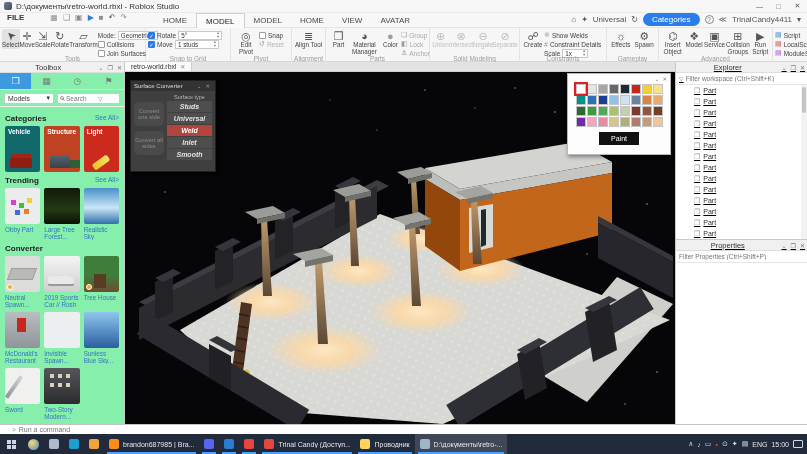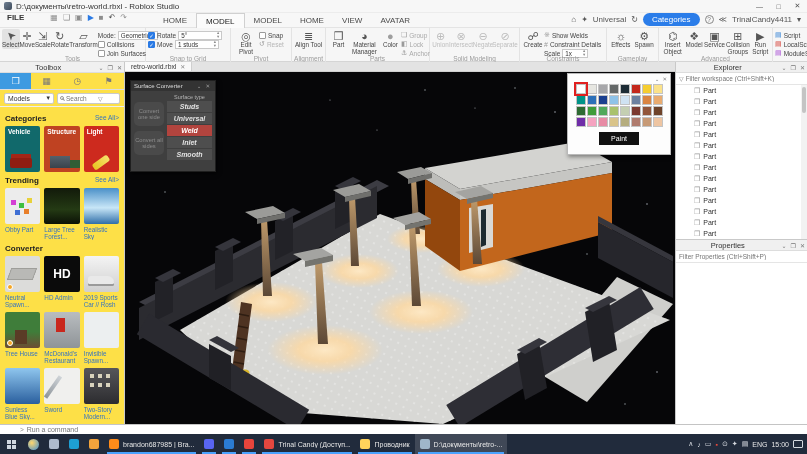--- a/index.html
+++ b/index.html
@@ -52,21 +52,21 @@
     border:1px solid #c9c9c9; background:#fff; font-size:6.3px; padding:0 2px; color:#333; }
   .valbox .ar { font-size:4.5px; color:#888; line-height:4px; }
   .ddbox { display:flex; align-items:center; justify-content:space-between; width:52px; height:9px;
     border:1px solid #c9c9c9; background:#fff; font-size:6.3px; padding:0 2px; color:#333; }
   .sel-rot { display:inline-block; transform:rotate(-135deg); }
 
   
   .main { position:absolute; left:0; top:62px; width:807px; height:362px; display:flex; }
 
   
-  .toolbox { width:125px; height:362px; background:#fde047; border-right:1px solid #c9c9c9;
+  .toolbox { width:125px; height:362px; background:#86efac; border-right:1px solid #c9c9c9;
     display:flex; flex-direction:column; overflow:hidden; }
   .panel-head { height:11px; background:#f0f0f0; display:flex; align-items:center; font-size:7.5px;
     color:#333; border-bottom:1px solid #ddd; flex-shrink:0; }
   .panel-head .ph-title { flex:1; text-align:center; }
   .panel-head .ph-ic { font-size:6px; color:#777; padding:0 2px; }
   .tb-tabs { height:17px; display:flex; border-bottom:1px solid #ddd; flex-shrink:0; }
   .tb-tab { width:31px; display:flex; align-items:center; justify-content:center; font-size:9px; color:#7a7a7a; }
   .tb-tab.active { background:#3d9ae1; color:#fff; }
   .tb-controls { height:17px; display:flex; align-items:center; gap:3px; padding:0 4px;
     border-bottom:1px solid #eee; flex-shrink:0; }
@@ -157,35 +157,35 @@
     padding:0 3px; font-size:5.5px; color:#888; }
   .cp-grid { display:grid; grid-template-columns:repeat(8,10px); grid-auto-rows:10px; gap:1px;
     justify-content:center; padding-top:1px; }
   .sw { border:1px solid #c3c3c3; }
   .sw.sel { outline:2px solid #e02020; outline-offset:0; z-index:2; }
   .cp-paint { margin:5px auto 0 auto; width:40px; height:13px; background:#111; color:#fff;
     font-size:7px; display:flex; align-items:center; justify-content:center; }
 
   
   .rightcol { width:132px; height:362px; display:flex; flex-direction:column; background:#fff;
-    border-left:1px solid #c9c9c9; }
+    border-left:1px solid #c9c9c9;text-decoration:underline; }
   .explorer { height:178px; display:flex; flex-direction:column; border-bottom:1px solid #c9c9c9; overflow:hidden; }
   .props { flex:1; display:flex; flex-direction:column; overflow:hidden; background:#fff; }
   .filter-row { height:12px; display:flex; align-items:center; gap:2px; padding:0 3px;
     border-bottom:1px solid #e5e5e5; flex-shrink:0; }
   .filter-row input { flex:1; border:none; outline:none; font-size:6.5px; color:#555; font-family:inherit; }
   .xlist { flex:1; overflow:hidden; position:relative; padding-left:18px; }
   .xrow { height:11px; display:flex; align-items:center; gap:3px; font-size:7px; color:#2f2f2f; }
   .xic { color:#9a9a9a; font-size:7px; }
   .xscroll { position:absolute; right:0; top:0; bottom:0; width:6px; background:#f2f2f2; }
   .xthumb { position:absolute; right:1px; top:2px; width:4px; height:26px; background:#c4c4c4; border-radius:2px; }
 
   
   .cmdbar { position:absolute; left:0; top:424px; width:807px; height:10px; background:#fff;
-    border-top:1px solid #c4c4c4; display:flex; align-items:center; gap:3px; padding:0 20px; }
+    border-top:1px solid #c4c4c4; display:flex; align-items:center; gap:3px; padding:0 12px; }
   .cmdbar .gt { font-size:6.5px; color:#888; }
   .cmdbar input { flex:1; border:none; outline:none; font-size:7px; color:#444; font-family:inherit; }
 
   
   .taskbar { position:absolute; left:0; top:434px; width:807px; height:20px; background:#212b3c;
     display:flex; align-items:stretch; color:#e8e8e8; }
   .tk-start { width:22px; display:flex; align-items:center; justify-content:center; }
   .winlogo { width:9px; height:9px; display:grid; grid-template-columns:4px 4px; grid-template-rows:4px 4px; gap:1px; }
   .winlogo span { background:#cfd6df; }
   .tk-search { width:128px; background:#f2f2f2; display:flex; align-items:center; gap:4px; padding:0 6px; margin:0; }
@@ -539,26 +539,20 @@
           </div>
           <div class="tb-sechead">
             <span class="tb-sectitle">Converter</span>
           </div>
           <div class="tb-grid">
             <div class="tb-card">
               <div class="thumb thumb-spawn">
                 <span class="badge"></span>
               </div>
               <div class="tb-lbl">Neutral Spawn...</div>
-            </div>
-            <div class="tb-card">
-              <div class="thumb thumb-hd">
-                <span class="hd-text">HD</span>
-              </div>
-              <div class="tb-lbl">HD Admin</div>
             </div>
             <div class="tb-card">
               <div class="thumb thumb-car"></div>
               <div class="tb-lbl">2019 Sports Car // Rosh</div>
             </div>
             <div class="tb-card">
               <div class="thumb thumb-tree">
                 <span class="badge"></span>
               </div>
               <div class="tb-lbl">Tree House</div>

